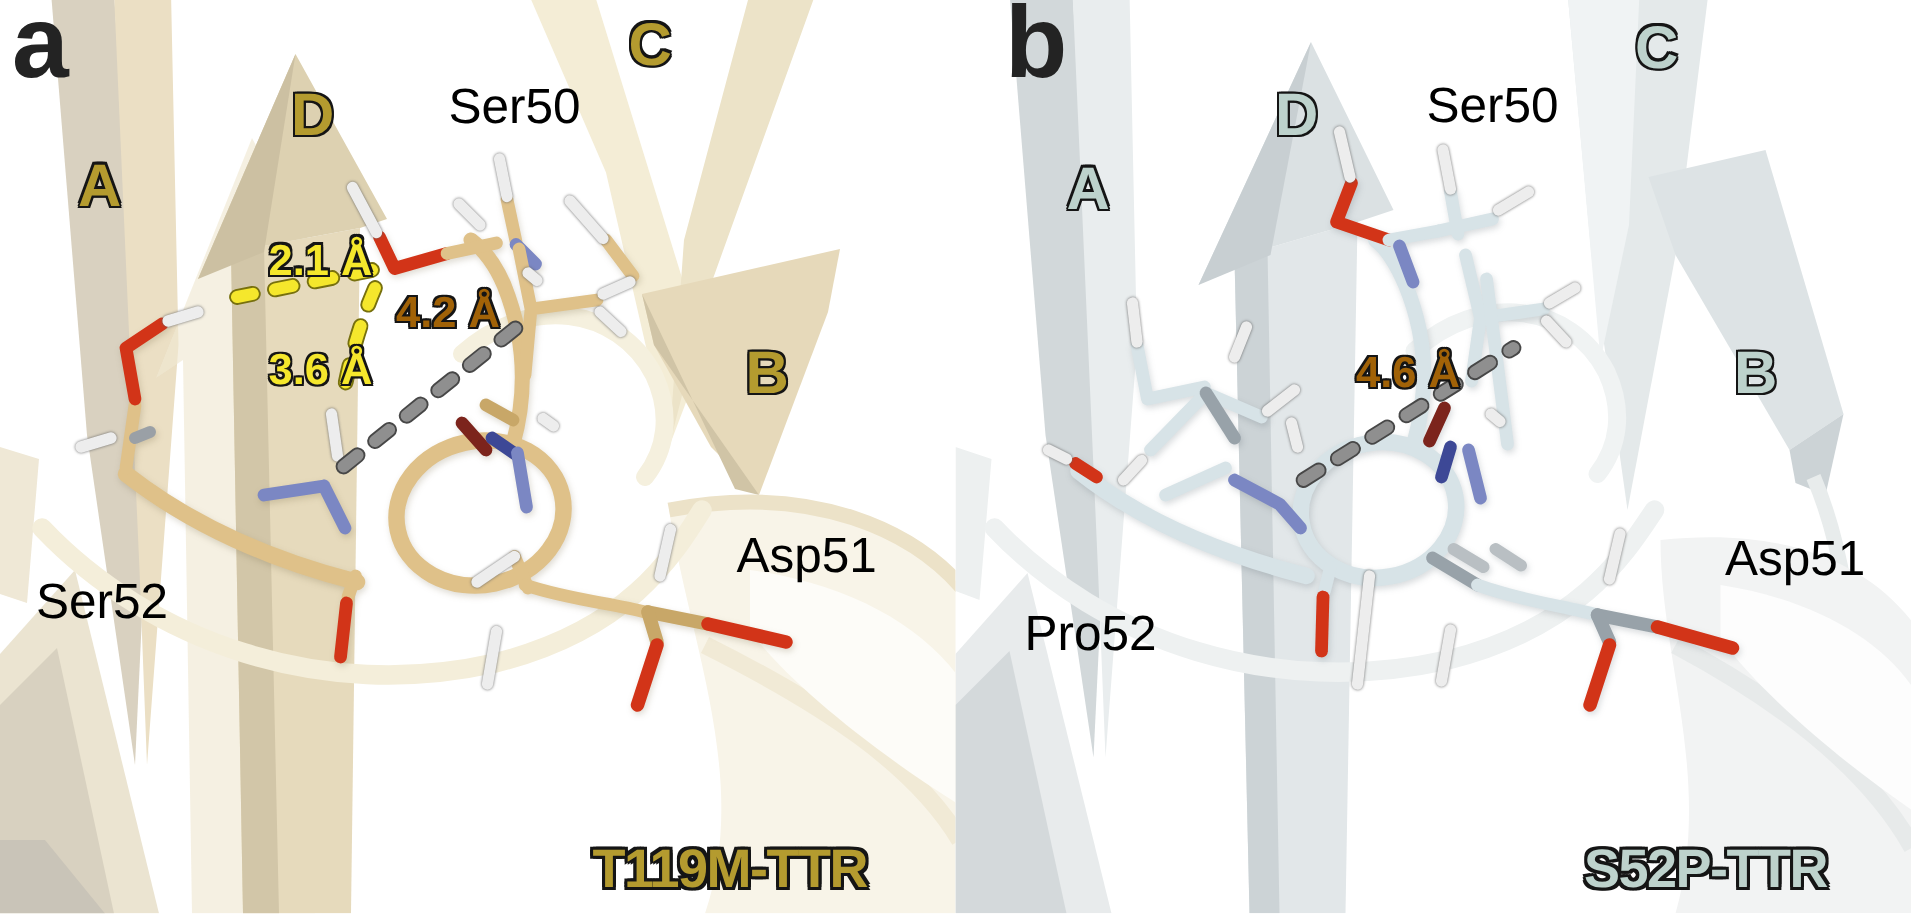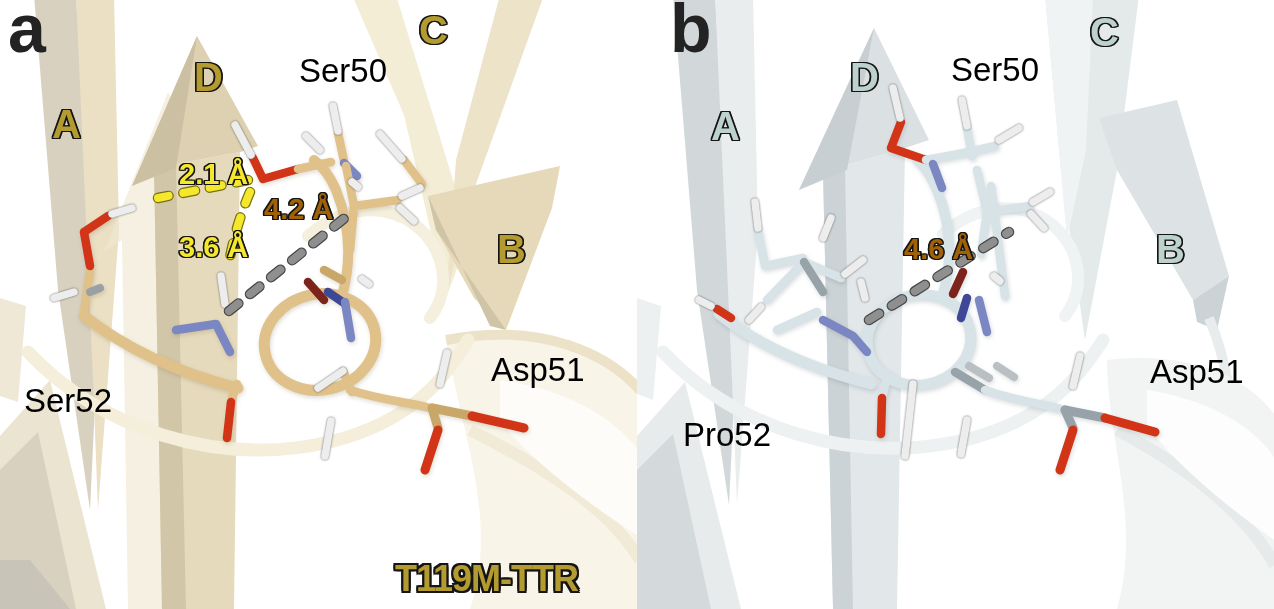--- a/index.html
+++ b/index.html
@@ -210,16 +210,17 @@
   <div class="lbl dist gray ol-thin" style="left:264px;top:195px;">4.2 Å</div>
   <div class="lbl variant gold ol-thick" style="left:395px;top:561px;">T119M-TTR</div>
 
   <div class="lbl panel-letter" style="left:670px;top:-6px;">b</div>
   <div class="lbl strand teal ol-thin" style="left:711px;top:106px;">A</div>
   <div class="lbl strand teal ol-thin" style="left:850px;top:57px;">D</div>
   <div class="lbl strand teal ol-thin" style="left:1090px;top:12px;">C</div>
   <div class="lbl strand teal ol-thin" style="left:1156px;top:229px;">B</div>
   <div class="lbl residue" style="left:951px;top:53px;">Ser50</div>
   <div class="lbl residue" style="left:1150px;top:355px;">Asp51</div>
-  <div class="lbl residue" style="left:683px;top:418px;">Pro52</div>
+  <div class="lbl residue" style="left:683px;top:405px;">Pro52</div>
   <div class="lbl dist gray ol-thin" style="left:904px;top:198px;margin-top:37px;">4.6 Å</div>
+  <div class="lbl variant teal ol-thick" style="left:1056px;top:561px;">S52P-TTR</div>
 
 </div>
 
 </body></html>

